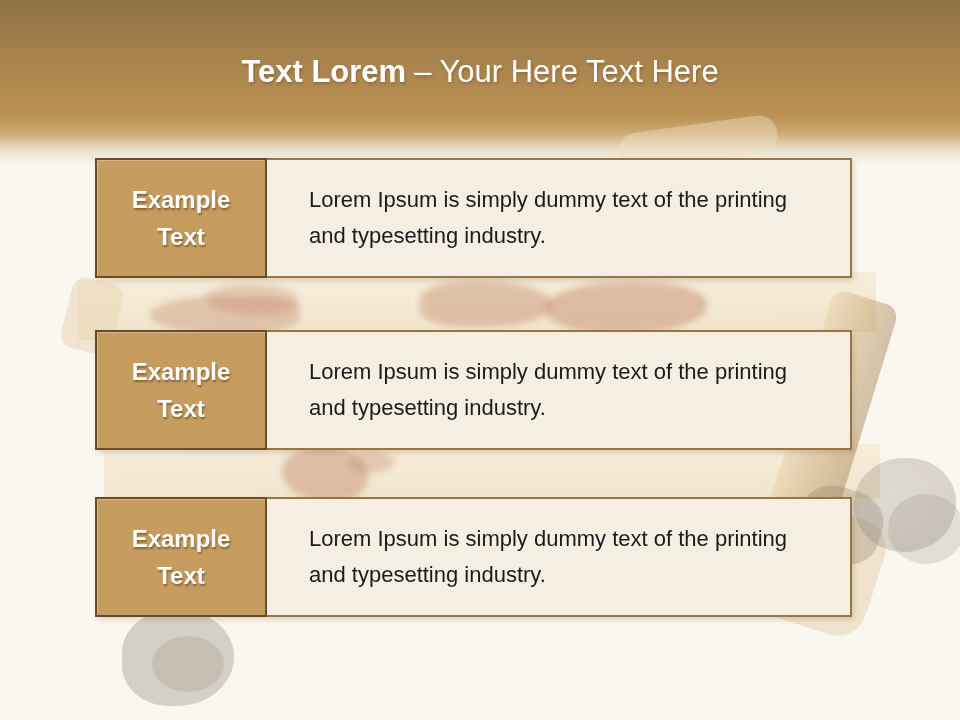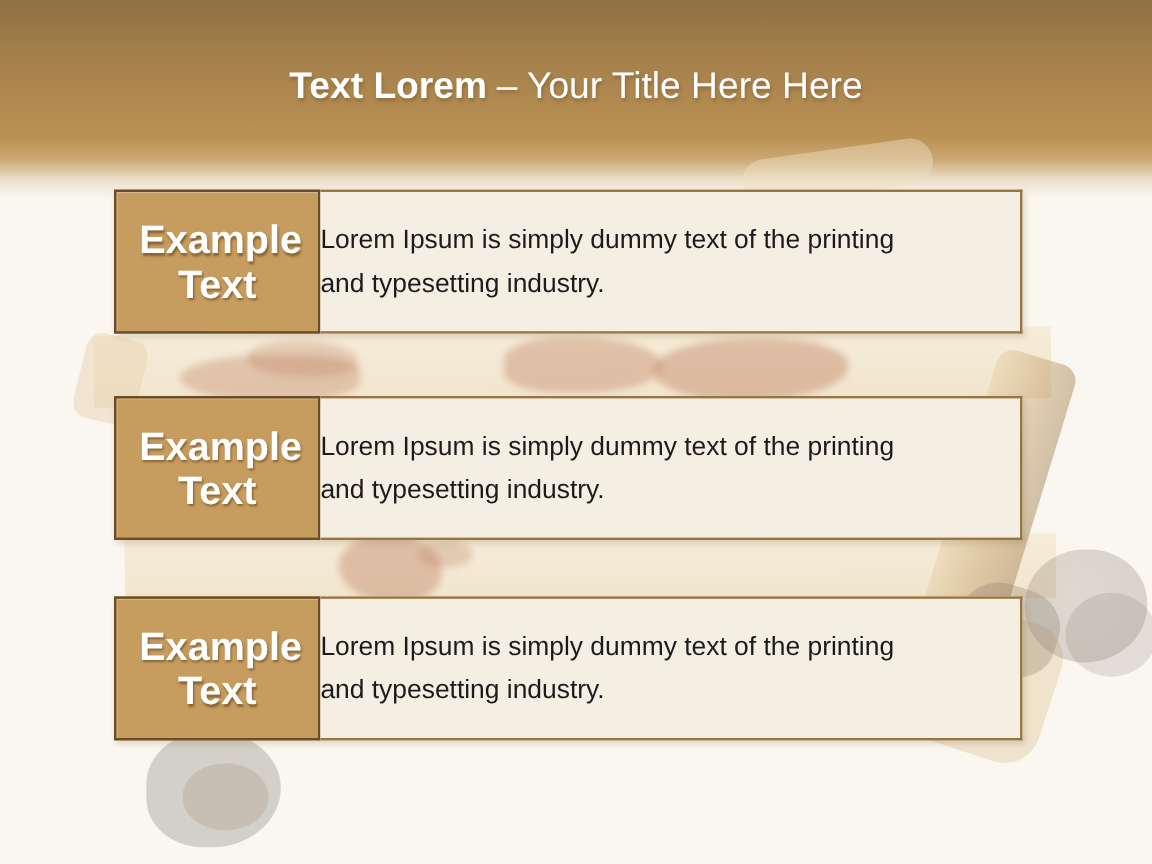--- a/index.html
+++ b/index.html
@@ -129,34 +129,35 @@
     box-shadow: inset 1px 1px 0 rgba(255, 255, 255, 0.28);
     display: flex;
     align-items: center;
     justify-content: center;
   }
   .block .label-text {
     display: inline-block;
     width: 130px;
     text-align: center;
     color: #ffffff;
-    font-size: 33px;
+    font-size: 24px;
     font-weight: 700;
     line-height: 37px;
     text-shadow: 1px 2px 2px rgba(80, 52, 16, 0.55);
   }
 
   .block .body-cell {
     box-sizing: border-box;
     flex: 1 1 auto;
     background: var(--body-fill, #f5eee3);
     border: 2px solid var(--body-border, #997543);
     border-left: 0;
     display: flex;
     align-items: center;
+    padding-left: 42px;
   }
   .block .body-text {
     display: block;
     max-width: 505px;
     color: var(--text-color, #1b1b1b);
     font-size: 22px;
     line-height: 36px;
   }
 </style>
 </head>
@@ -179,21 +180,21 @@
     <div class="blob blob-5"></div>
     <div class="blob blob-6"></div>
     <div class="scroll-roller"></div>
     <div class="roller-shadow"></div>
     <div class="knob-right"></div>
     <div class="knob-right-inner"></div>
     <div class="knob-left"></div>
     <div class="knob-left-inner"></div>
   </div>
 
-  <h1 class="title"><span class="t-bold">Text Lorem</span><span class="t-rest">– Your Title Here Here</span></h1>
+  <h1 class="title"><span class="t-bold">Text Lorem</span><span class="t-rest">– Your Here Text Here</span></h1>
 
   <div class="block block-1">
     <div class="label-cell">
       <span class="label-text">Example Text</span>
     </div>
     <div class="body-cell">
       <span class="body-text">Lorem Ipsum is simply dummy text of the printing and typesetting industry.</span>
     </div>
   </div>
 

